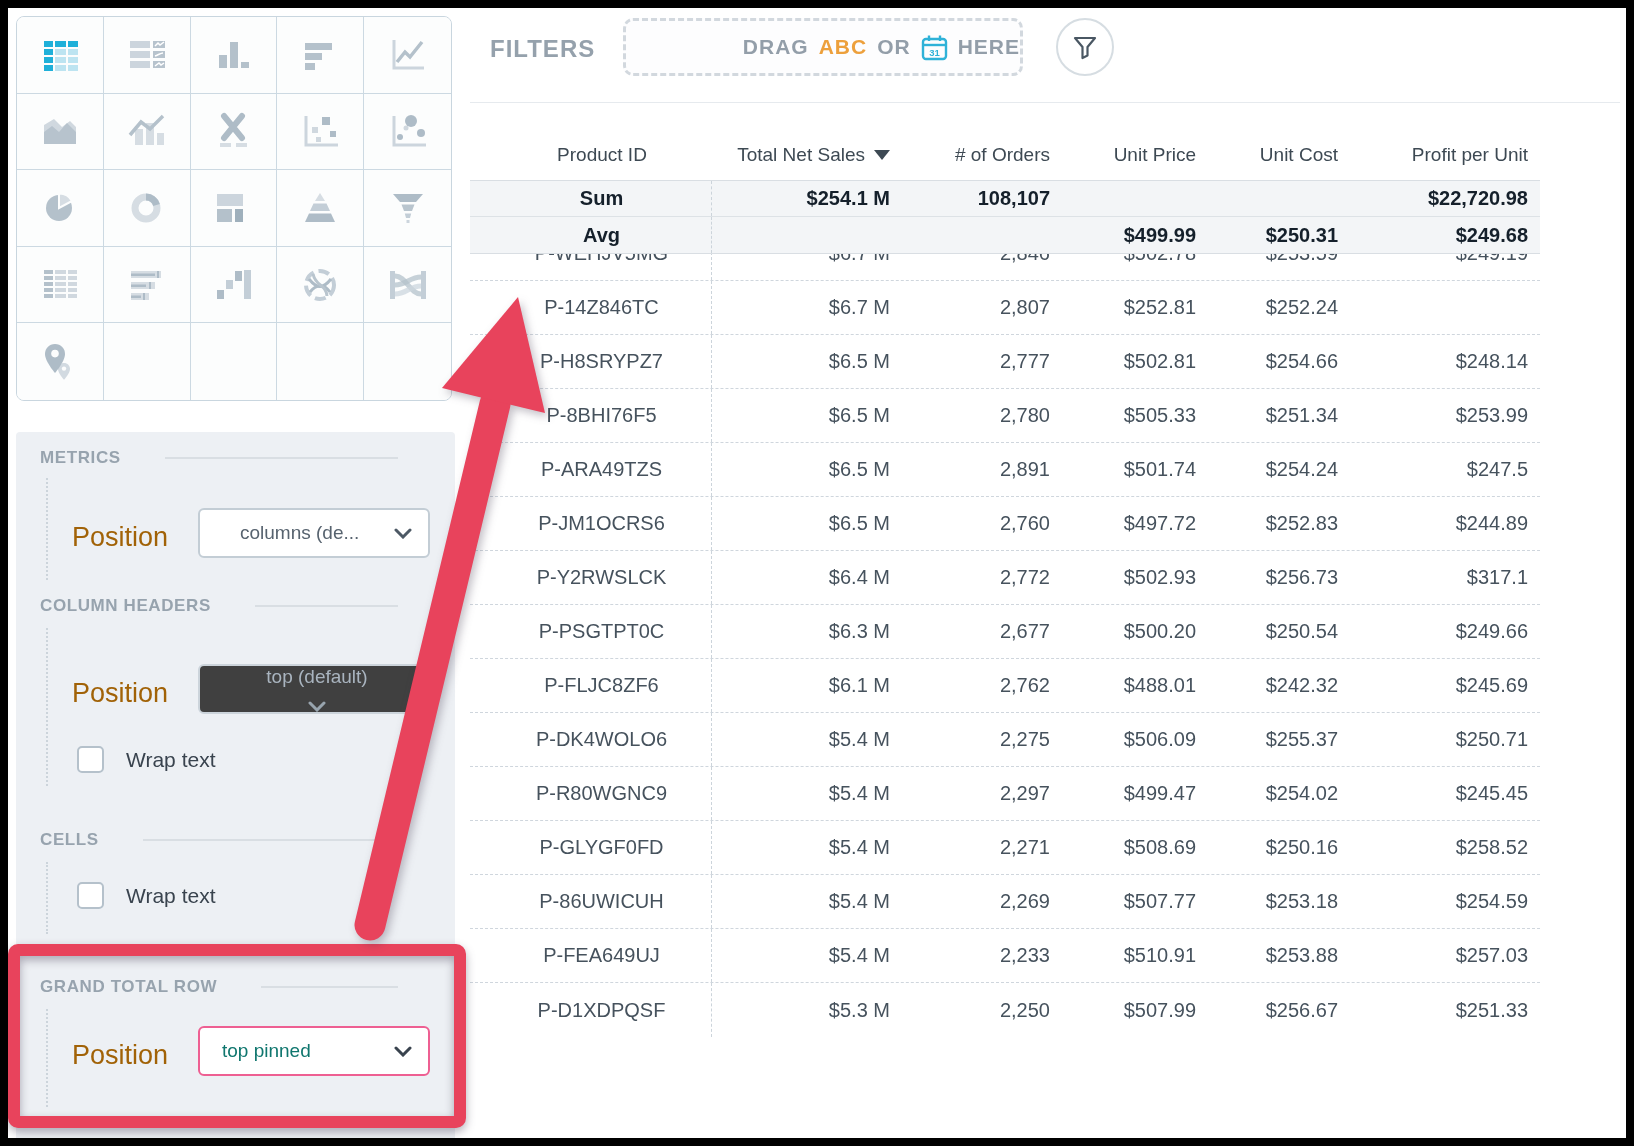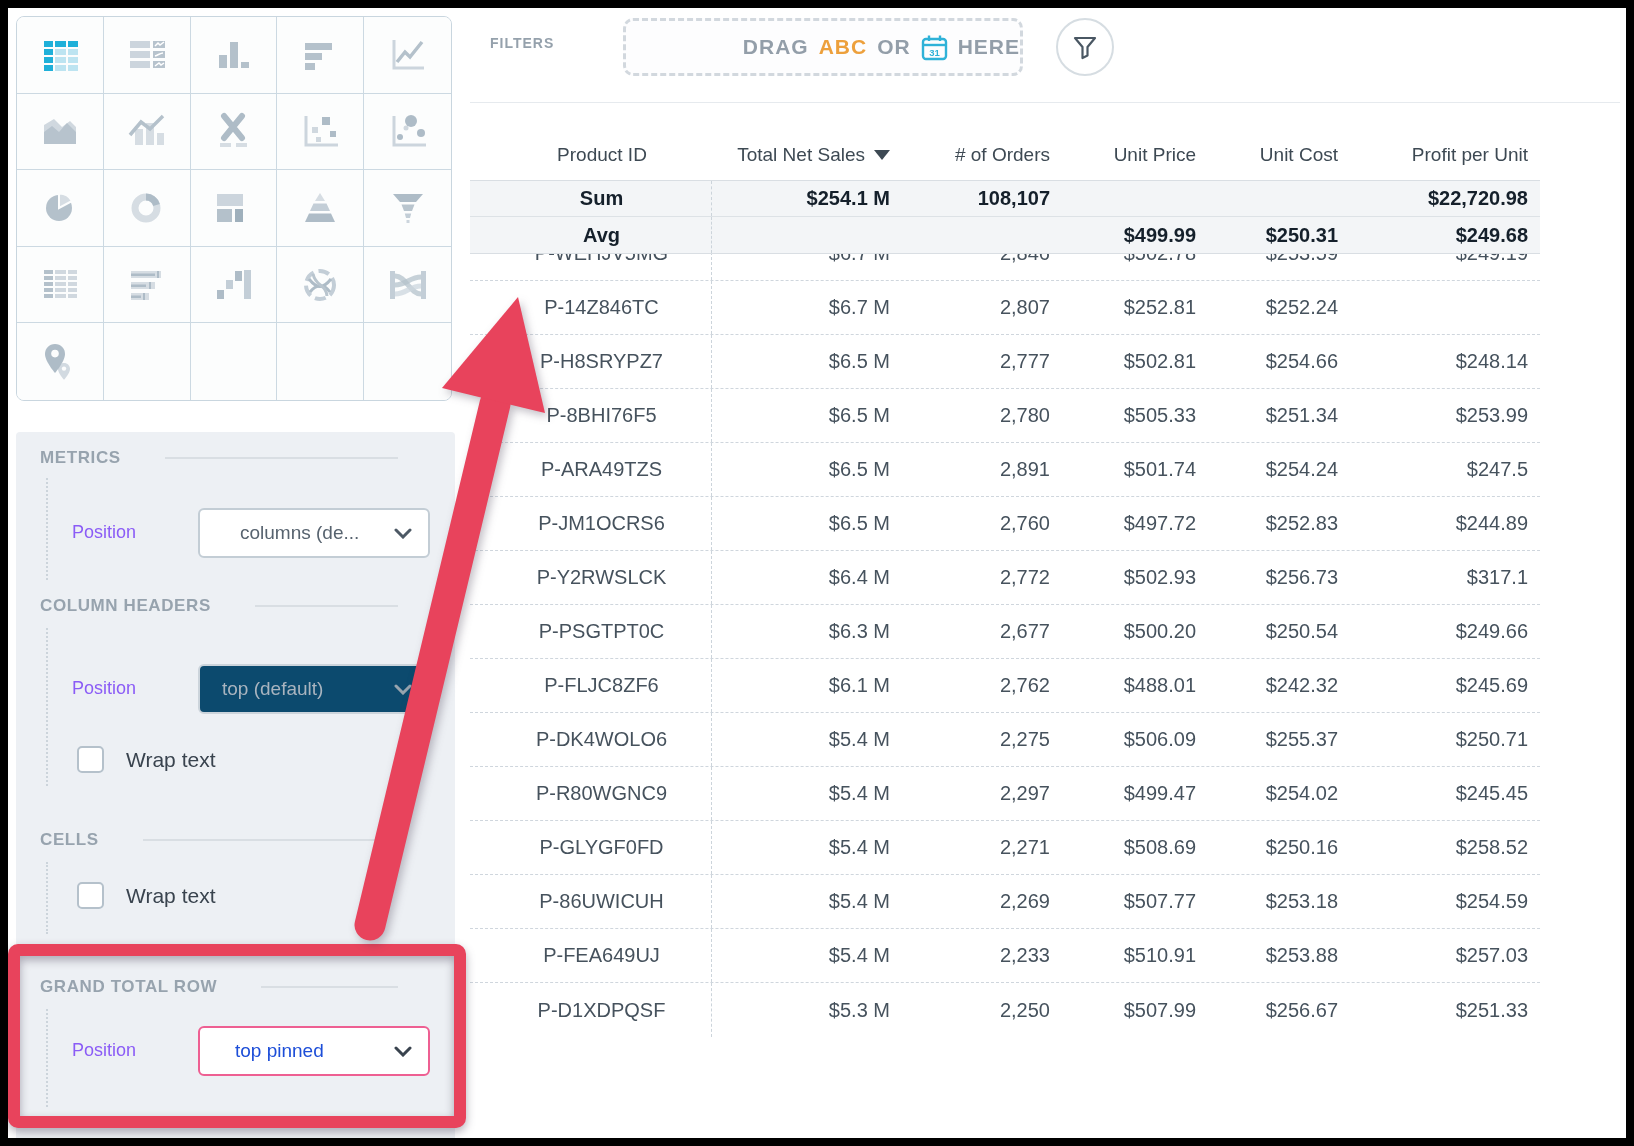--- a/index.html
+++ b/index.html
@@ -17,44 +17,44 @@
   .chart-cell:nth-child(5n) { border-right:none; }
   .chart-cell:nth-child(n+21) { border-bottom:none; }
   .chart-cell svg { display:block; }
 
   
   .panel { position:absolute; left:8px; top:424px; width:439px; height:706px; background:#edf0f4; border-radius:4px 4px 0 0; }
   .sec-head { position:absolute; left:24px; right:0; display:flex; align-items:center;gap:28px; }
   .sec-title { font-size:17px; font-weight:bold; color:#97a3ae; letter-spacing:.6px; white-space:nowrap; }
   .sec-rule { flex:1; height:2px; background:#d9dee3; margin-left:16px; margin-right:57px; }
   .guide { position:absolute; left:30px; width:0; border-left:2px dotted #ccd4db; }
-  .prow-label { position:absolute; font-size:18px; color:#8b5cf6; }
+  .prow-label { position:absolute; font-size:27px; color:#a16207; }
   .dropdown { position:absolute; left:182px; width:232px; height:50px; background:#fff;
     border:2px solid #c3cdd5; border-radius:6px; display:flex; align-items:center;
     padding:0 16px 0 22px; cursor:pointer; }
   .dropdown .dd-text { flex:1; font-size:19px; color:#57636f; white-space:nowrap; overflow:hidden; }
-  .dropdown.muted { background:#0c4a6e; border-color:#ccd4db; }
+  .dropdown.muted { background:#404040; border-color:#ccd4db;flex-direction:column; }
   .dropdown.muted .dd-text { color:#a9b4bf; }
   .dropdown.pink { border-color:#ee5f92; }
-  .dropdown.pink .dd-text { color:#1d4ed8;margin-left:13px; }
+  .dropdown.pink .dd-text { color:#0f766e; }
   .chev { width:18px; height:11px; flex:0 0 auto; }
   .checkbox { position:absolute; width:27px; height:27px; background:#fff; border:2px solid #b5c1cb; border-radius:5px; cursor:pointer; }
   .chk-label { position:absolute; font-size:21px; color:#39434e; }
 
   
   .red-box { position:absolute; left:0px; top:936px; width:458px; height:184px;
     border:12px solid #e8435c; border-radius:10px;
     filter:drop-shadow(0 4px 5px rgba(55,45,70,.38)); z-index:5; pointer-events:none; }
 
   
   .arrow-svg { position:absolute; left:0; top:0; z-index:6; pointer-events:none;
     filter:drop-shadow(3px 4px 4px rgba(55,45,70,.3)); }
 
   
-  .filters-label { position:absolute; left:482px; top:27px; font-size:14px; font-weight:bold;
+  .filters-label { position:absolute; left:482px; top:27px; font-size:24px; font-weight:bold;
     color:#95a1ac; letter-spacing:1px; }
   .drop-zone { position:absolute; left:615px; top:10px; width:400px; height:58px;
     border:3px dashed #d2d8de; border-radius:10px; display:flex; align-items:center;
     justify-content:flex-end; gap:10px; background:#fdfdfe; }
   .dz-gray { font-size:21px; font-weight:bold; color:#939ea9; letter-spacing:1px; }
   .dz-abc { font-size:21px; font-weight:bold; color:#eda03c; letter-spacing:1px; }
   .funnel-btn { position:absolute; left:1048px; top:10px; width:58px; height:58px; border-radius:50%;
     border:2px solid #d6dde2; background:#fff; display:flex; align-items:center; justify-content:center; cursor:pointer; }
   .main-divider { position:absolute; left:462px; top:94px; width:1150px; height:1px; background:#e6eaee; }
 

